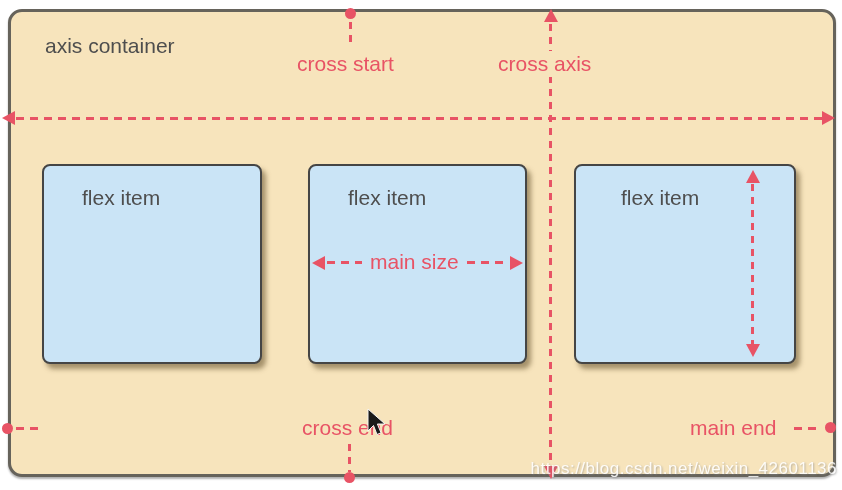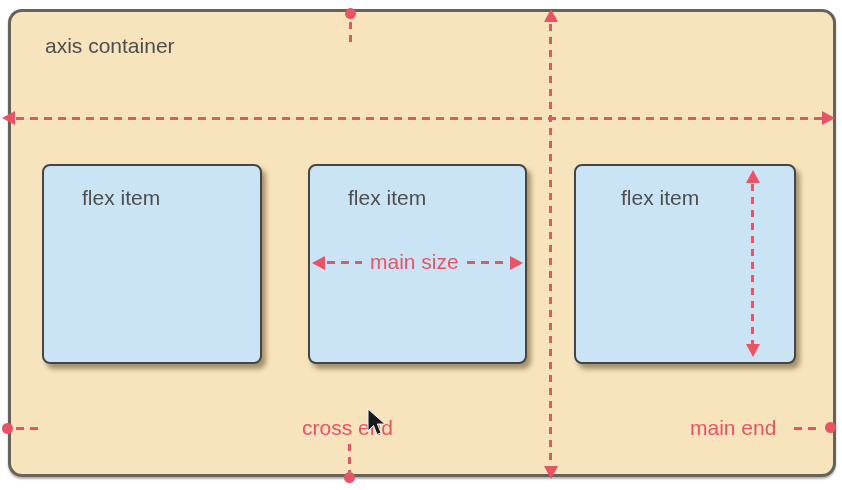--- a/index.html
+++ b/index.html
@@ -59,24 +59,26 @@
   <div id="flex-container"></div>
 
   <div class="dark-label" style="left:45px;top:34px;">axis container</div>
 
   <div class="dash-h" style="left:16px;top:117px;width:806px;"></div>
   <div class="arr arr-left" style="left:2px;top:111px;"></div>
   <div class="arr arr-right" style="left:822px;top:111px;"></div>
 
   <div class="dot" style="left:345px;top:8px;"></div>
   <div class="dash-v" style="left:349px;top:22px;height:26px;"></div>
+  <div class="red-label" style="left:297px;top:51px;">cross start</div>
 
   <div class="arr arr-up" style="left:544px;top:9px;"></div>
   <div class="dash-v" style="left:549px;top:24px;height:442px;"></div>
   <div class="arr arr-down" style="left:544px;top:466px;"></div>
+  <div class="red-label on-beige" style="left:492px;top:51px;padding:0 6px;">cross axis</div>
 
   <div class="flex-item" id="item-1">
     <div class="item-label">flex item</div>
   </div>
 
   <div class="flex-item" id="item-2">
     <div class="item-label">flex item</div>
 
     <div class="arr arr-left" style="left:2px;top:90px;"></div>
     <div class="dash-h" style="left:17px;top:95px;width:182px;"></div>
@@ -96,18 +98,19 @@
   <div class="dash-h" style="left:16px;top:427px;width:26px;"></div>
 
   <div class="red-label" style="left:302px;top:415px;">cross end</div>
   <div class="dash-v" style="left:348px;top:444px;height:28px;"></div>
   <div class="dot" style="left:344px;top:472px;"></div>
 
   <div class="red-label" style="left:690px;top:415px;">main end</div>
   <div class="dash-h" style="left:794px;top:427px;width:28px;"></div>
   <div class="dot" style="left:825px;top:422px;"></div>
 
+  <div id="watermark">https://blog.csdn.net/weixin_42601136</div>
 
   <svg id="mouse-cursor" width="24" height="32" viewBox="0 0 24 32">
     <path d="M4 1 L4 23 L9.5 17.5 L13 26.5 L17 24.8 L13.4 16 L21 16 Z" fill="#1a1a1a" stroke="#f5f5f5" stroke-width="1"></path>
   </svg>
 
 </div>
 
 </body></html>

